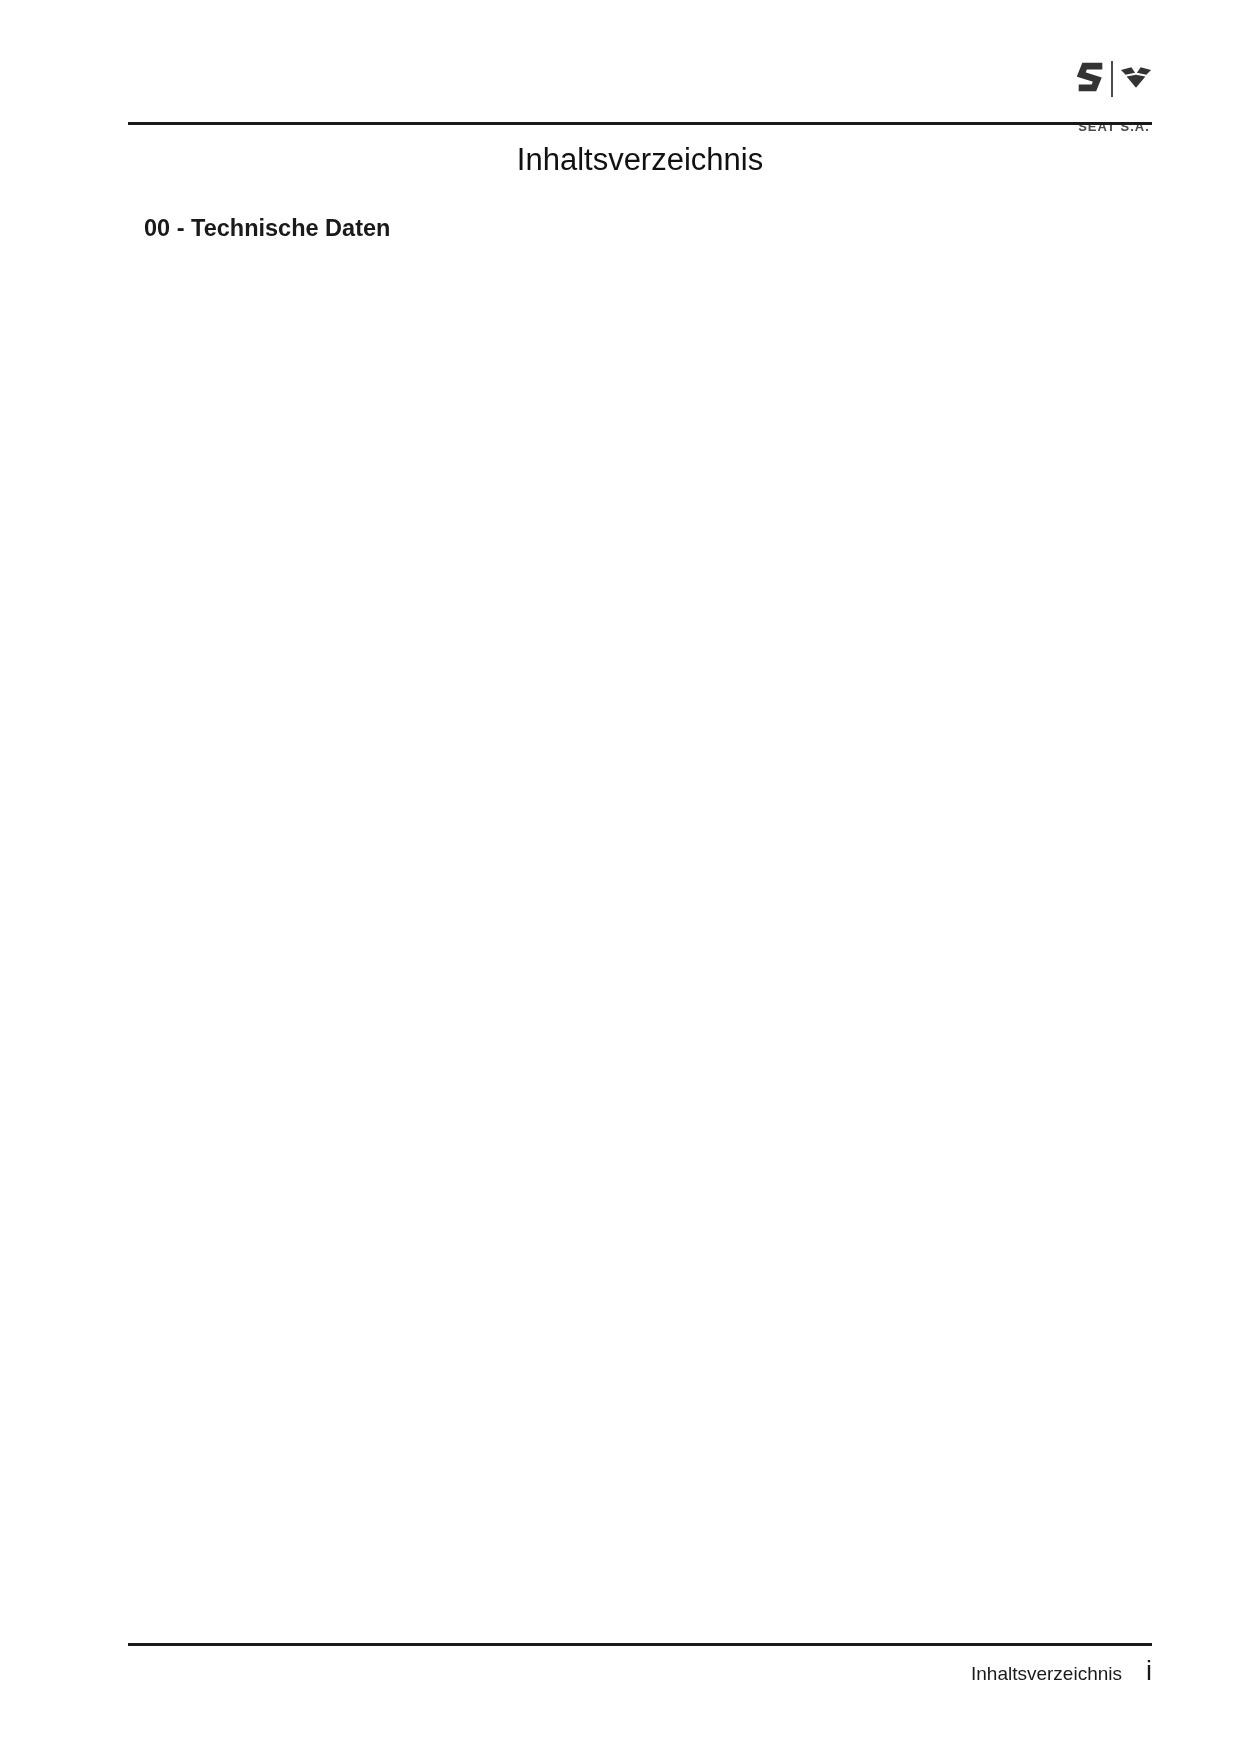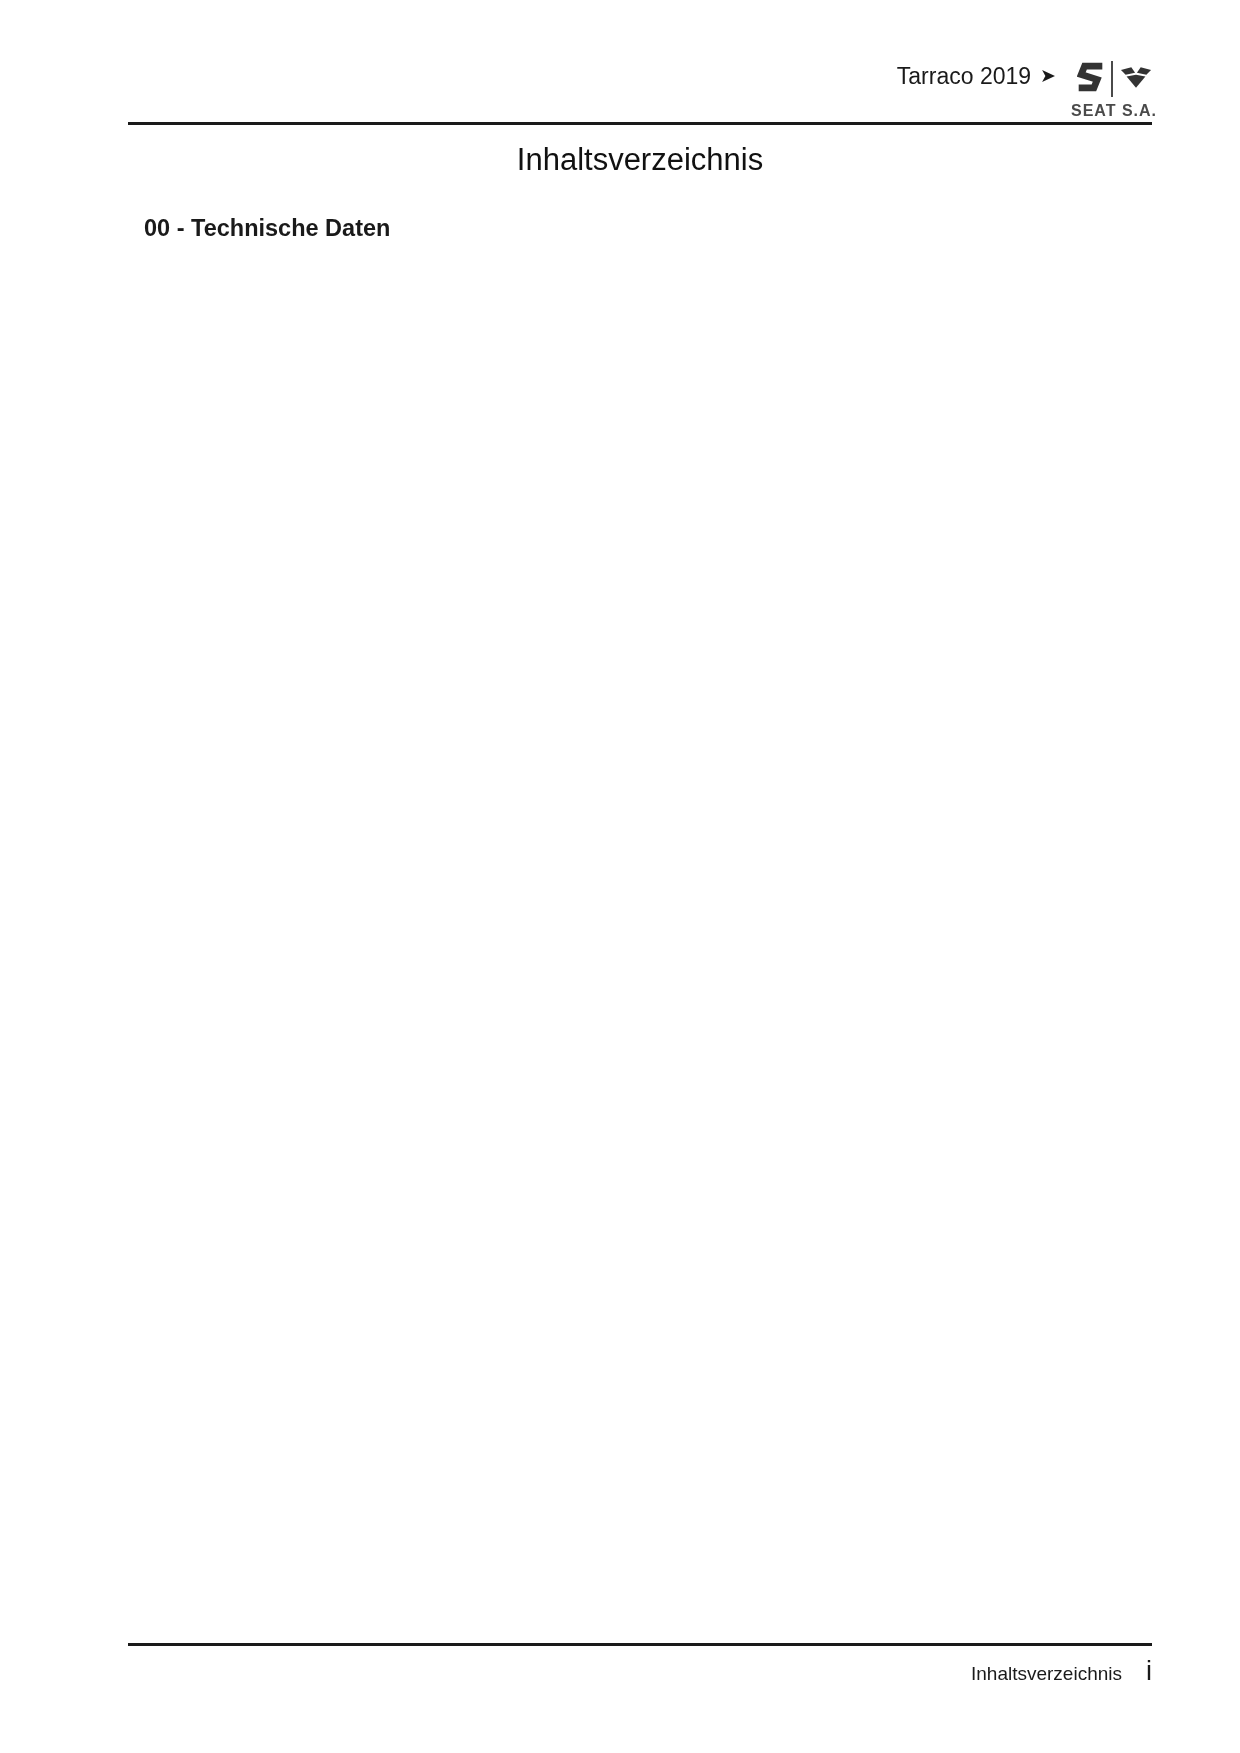--- a/index.html
+++ b/index.html
@@ -15,21 +15,21 @@
   .header {
     position:absolute; top:62px; left:128px; right:88px;
     display:flex; justify-content:flex-end; align-items:flex-start; gap:20px;
   }
   .header-text { text-align:right; font-size:23px; line-height:28px; white-space:nowrap; }
   .header-line1 { display:flex; justify-content:flex-end; align-items:center; gap:9px; }
   .arrow-glyph { font-size:19px; line-height:28px; }
   .brand { display:flex; flex-direction:column; align-items:center; width:76px; }
   .brand-logos { display:flex; align-items:center; gap:7px; height:34px; }
   .brand-divider { width:2px; height:36px; background:#4a4a4a; }
-  .brand-name { margin-top:6px; font-size:16px; font-weight:700; letter-spacing:1px; color:#4a4a4a; white-space:nowrap; }
+  .brand-name { margin-top:23px; font-size:13px; font-weight:700; letter-spacing:1px; color:#4a4a4a; white-space:nowrap; }
   .header-rule { position:absolute; top:122px; left:128px; right:88px; height:0; border-top:3px solid #1a1a1a; }
 
   
   .content { position:absolute; top:142px; left:128px; right:88px; }
   .title { margin:0 0 36px 0; text-align:center; font-size:31px; font-weight:400; color:#111; }
 
   .row { display:flex; align-items:baseline; font-size:19.5px; line-height:24.6px; }
   .row .label { flex:none; white-space:nowrap; }
   .row .page  { flex:none; min-width:52px; text-align:right; }
   .leader {
@@ -52,24 +52,20 @@
   .footer-label { font-size:19px; }
   .footer-page { font-size:27px; }
 </style>
 </head>
 <body>
 
 <div class="page">
 
   <div class="header">
     <div class="header-text">
-      <div class="header-line1">
-        <span>Tarraco 2019</span>
-        <span class="arrow-glyph">➤</span>
-      </div>
     </div>
     <div class="brand">
       <div class="brand-logos">
         <span>
           <svg width="27" height="32" viewBox="0 0 32 36" aria-hidden="true">
             <polyline points="30,5 9,5 5,15 24,21 20,31 2,31" fill="none" stroke="#333333" stroke-width="8"></polyline>
           </svg>
         </span>
         <span class="brand-divider"></span>
         <span>

